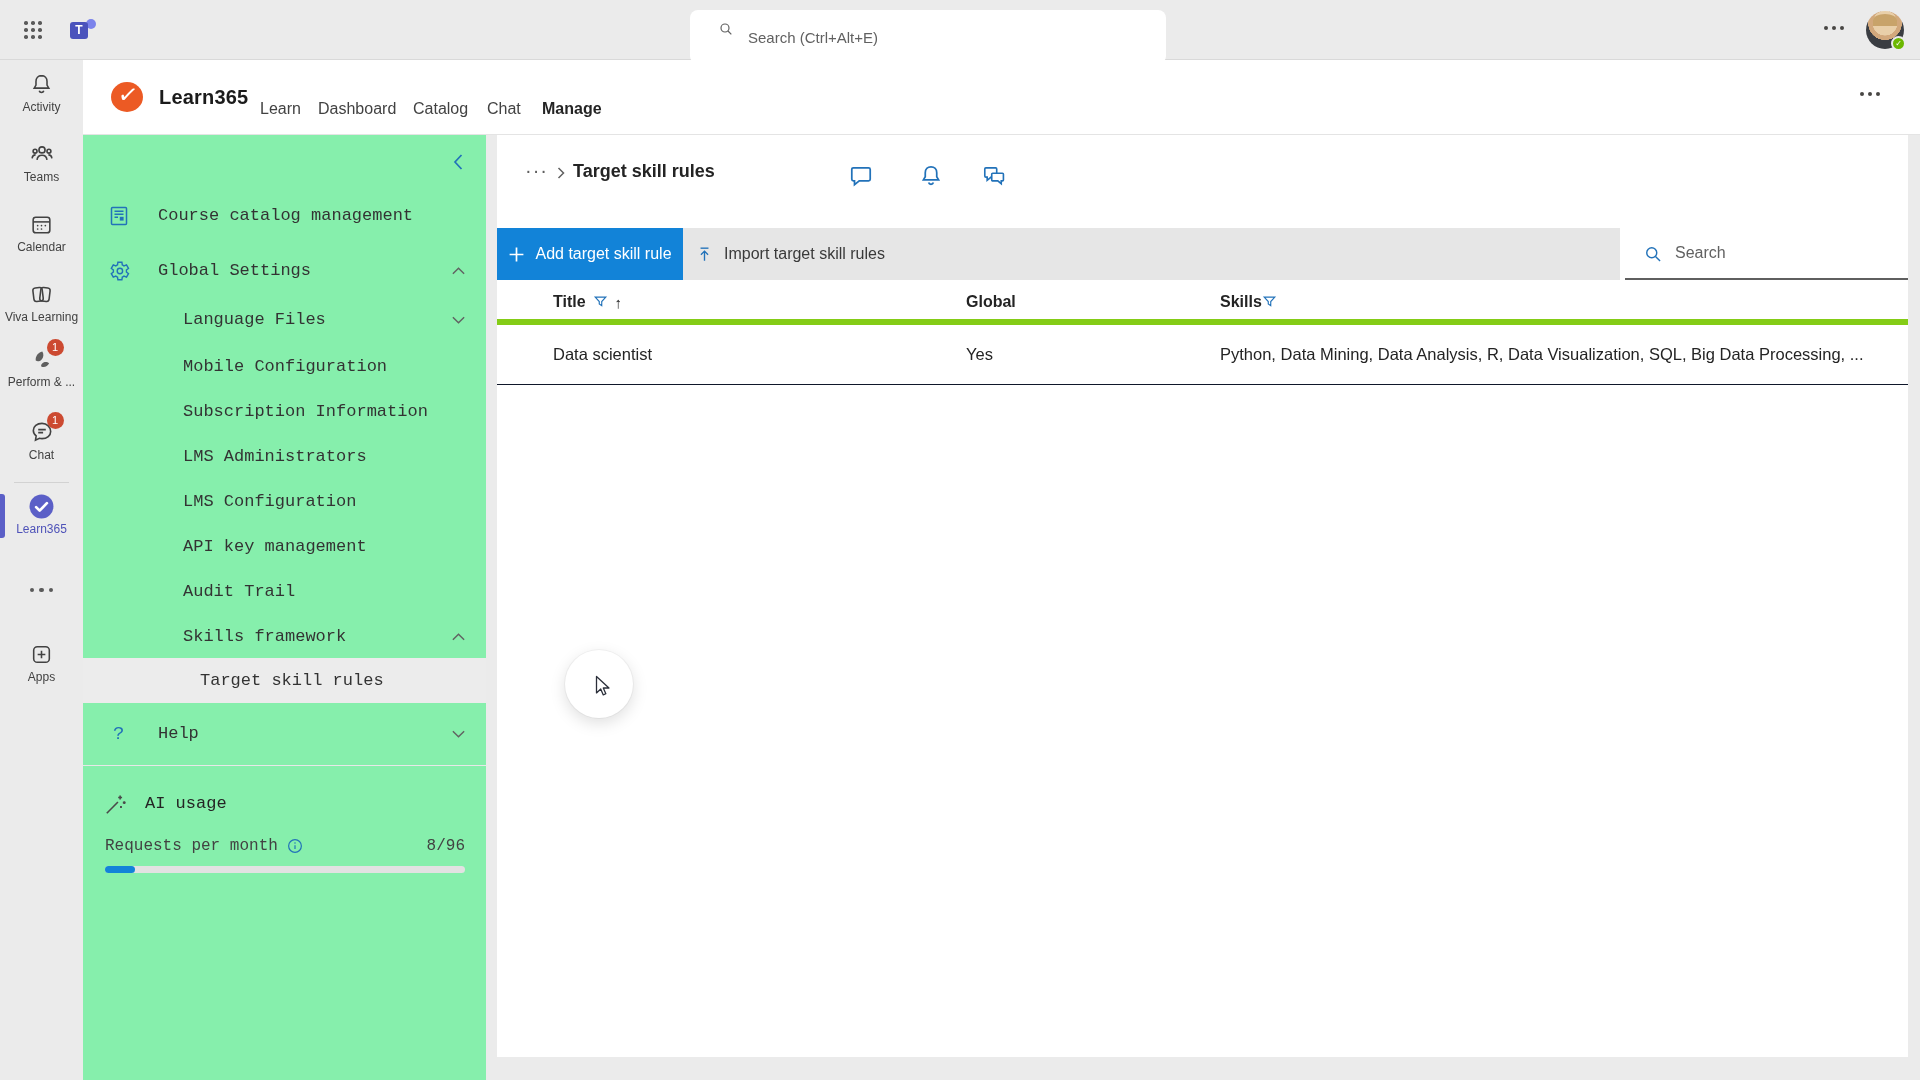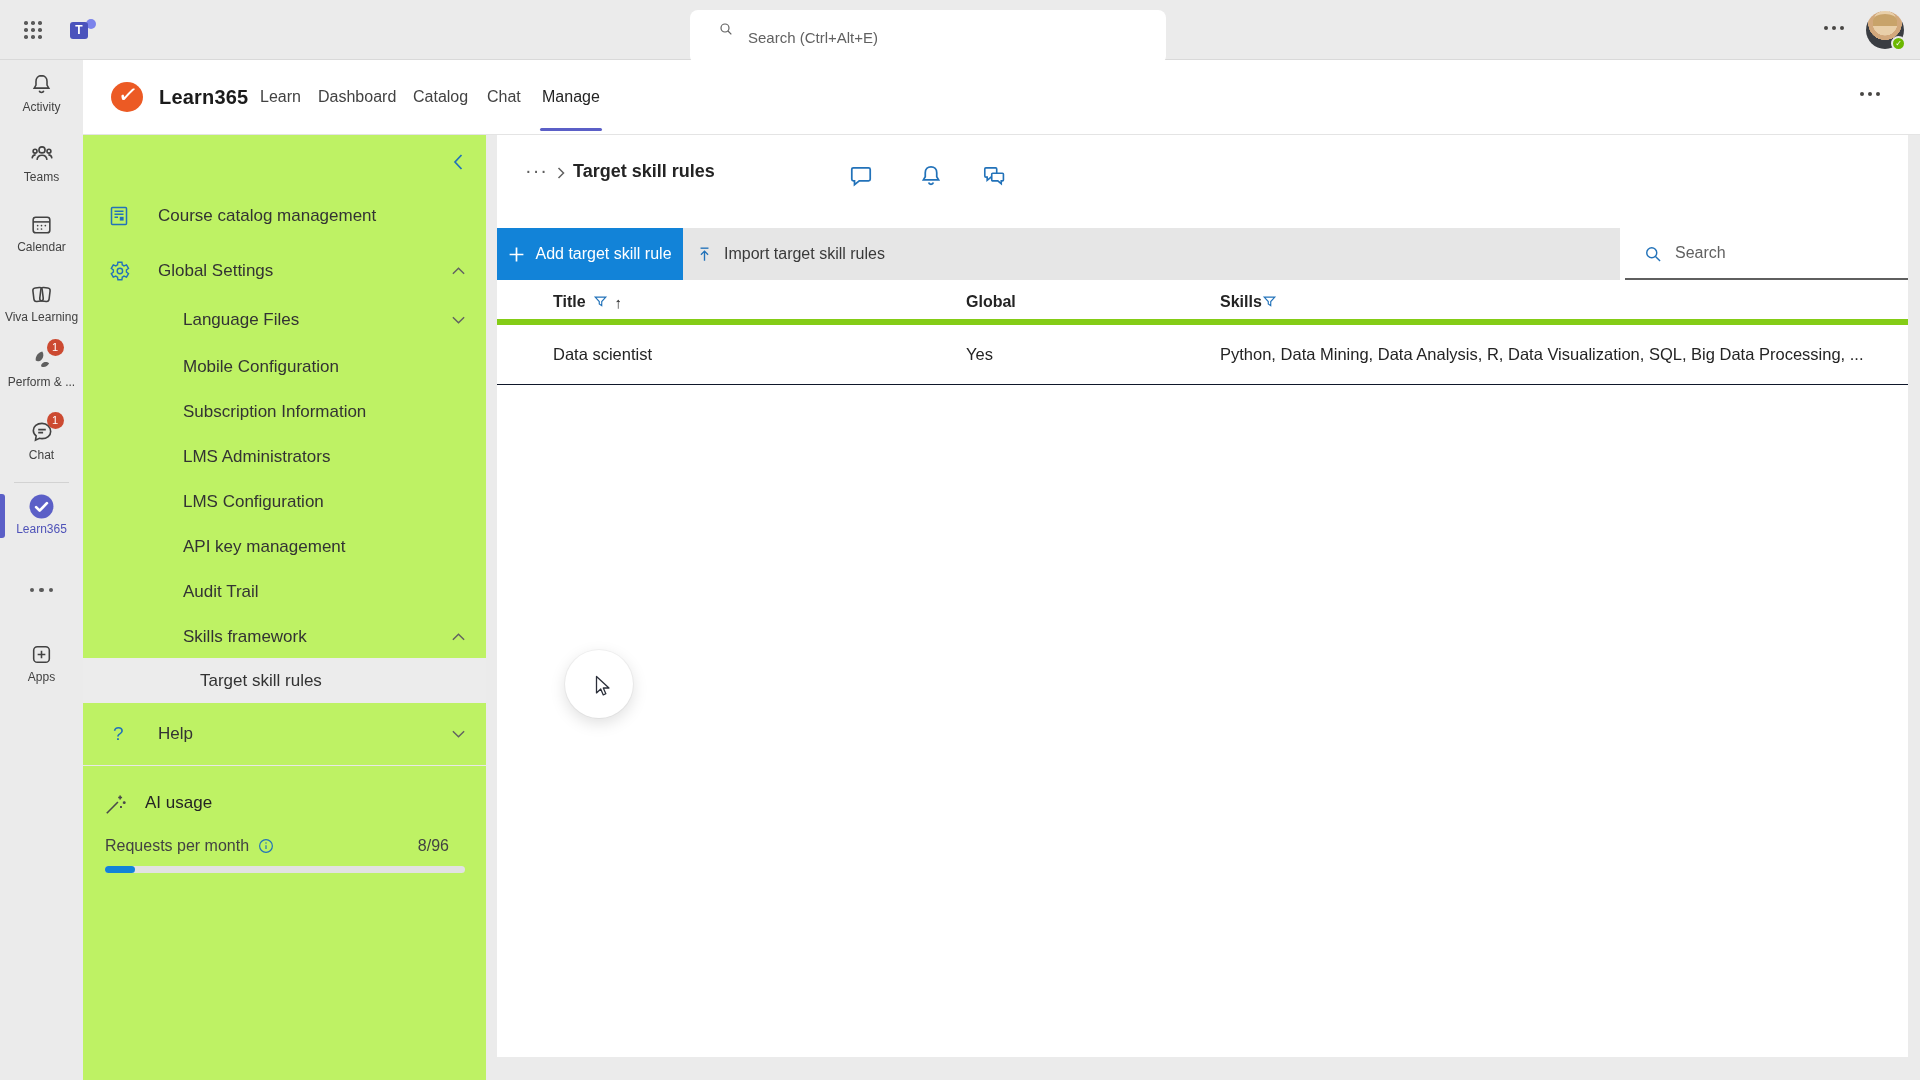--- a/index.html
+++ b/index.html
@@ -36,45 +36,45 @@
   .rbadge { position:absolute; right:-9px; top:-6px; min-width:17px; height:17px; border-radius:9px; background:#cc4a31; color:#fff; font-size:11px; line-height:17px; text-align:center; padding:0 2px; }
   .rail-dots { display:flex; gap:5px; align-items:center; justify-content:center; width:83px; cursor:pointer; }
   .rail-dots i { width:4.5px; height:4.5px; border-radius:50%; background:#5a5a5a; }
 
   
   .appheader { position:absolute; left:83px; top:60px; width:1837px; height:75px; background:#fff; border-bottom:1px solid #e4e4e4; }
   .brand { position:absolute; left:28px; top:22px; display:flex; align-items:center; gap:16px; }
   .brand-logo { width:32px; height:30px; border-radius:50%; background:#ec5a24; position:relative; }
   .brand-logo span { position:absolute; left:7px; top:-1px; color:#fff; font-size:24px; font-weight:bold; transform:rotate(8deg); }
   .brand-name { font-size:20px; font-weight:700; color:#1b1b1b; letter-spacing:0.2px; }
-  .nav-item { position:absolute; top:0; height:74px; display:flex; align-items:center; font-size:16px; color:#424242; cursor:pointer; }
-  .nav-item.active { color:#242424; font-weight:400; }
+  .nav-item { position:absolute; top:12px; height:74px; display:flex; align-items:center; font-size:16px; color:#424242; cursor:pointer; }
+  .nav-item.active { color:#242424; font-weight:700; }
   .nav-item.active::after { content:""; position:absolute; left:-2px; right:-2px; bottom:3px; height:3px; border-radius:2px; background:#5b5fc7; }
   .hdr-more { position:absolute; left:1777px; top:32px; display:flex; gap:4px; cursor:pointer; }
   .hdr-more i { width:4px; height:4px; border-radius:50%; background:#484644; }
 
   
-  .sidebar { position:absolute; left:83px; top:135px; width:403px; height:945px; background:#bef264; }
+  .sidebar { position:absolute; left:83px; top:135px; width:403px; height:945px; background:#86efac;font-family:Liberation Mono, monospace; }
   .collapse-btn { position:absolute; left:364px; top:14px; width:28px; height:28px; cursor:pointer; }
   .side-item { position:absolute; left:0; width:403px; height:45px; display:flex; align-items:center; cursor:pointer; font-size:17px; color:#333; }
   .side-item .sic { position:absolute; left:24px; top:50%; transform:translateY(-50%); width:24px; height:24px; }
   .side-item .slbl { position:absolute; white-space:nowrap; }
   .side-item.l0 .slbl { left:75px; }
   .side-item.l1 .slbl { left:100px; }
   .side-item.l2 .slbl { left:117px; }
   .side-item.selected { background:#ececec; }
   .side-item .schev { position:absolute; right:20px; top:50%; transform:translateY(-50%); }
   .qmark { position:absolute; left:30px; top:50%; transform:translateY(-50%); color:#2272b9; font-size:19px; }
   .side-divider { position:absolute; left:0; top:630px; width:403px; border-top:1px solid #e8e8e8; }
   .ai-row { position:absolute; left:0; top:648px; width:333px; height:40px; display:flex; align-items:center; cursor:pointer; }
   .ai-row .sic { position:absolute; left:20px; top:8px; }
   .ai-row .slbl { position:absolute; left:62px; font-size:17px; color:#242424; }
   .req-row { position:absolute; left:22px; top:696px; width:360px; height:30px; display:flex; align-items:center; font-size:16px; color:#424242; }
   .req-row .info { margin-left:8px; width:18px; height:18px; }
-  .req-val { position:absolute; right:16px; font-size:16px; color:#424242;margin-left:46px; }
+  .req-val { position:absolute; right:0; font-size:16px; color:#424242;margin-left:46px; }
   .progress { position:absolute; left:22px; top:731px; width:360px; height:7px; border-radius:4px; background:#e2e2e2; }
   .progress .fill { height:7px; border-radius:4px; background:#1283d8; }
 
   
   .content { position:absolute; left:497px; top:135px; width:1411px; height:922px; background:#fff; }
   .bc-overflow { position:absolute; left:28px; top:24px; font-size:20px; letter-spacing:1px; color:#5f5f5f; cursor:pointer; }
   .bc-chev { position:absolute; left:58px; top:31px; }
   .bc-title { position:absolute; left:76px; top:26px; font-size:18px; font-weight:700; color:#242424; }
   .bc-icon { position:absolute; top:28px; width:26px; height:26px; cursor:pointer; }
   .bc-icon.comment { left:351px; }

